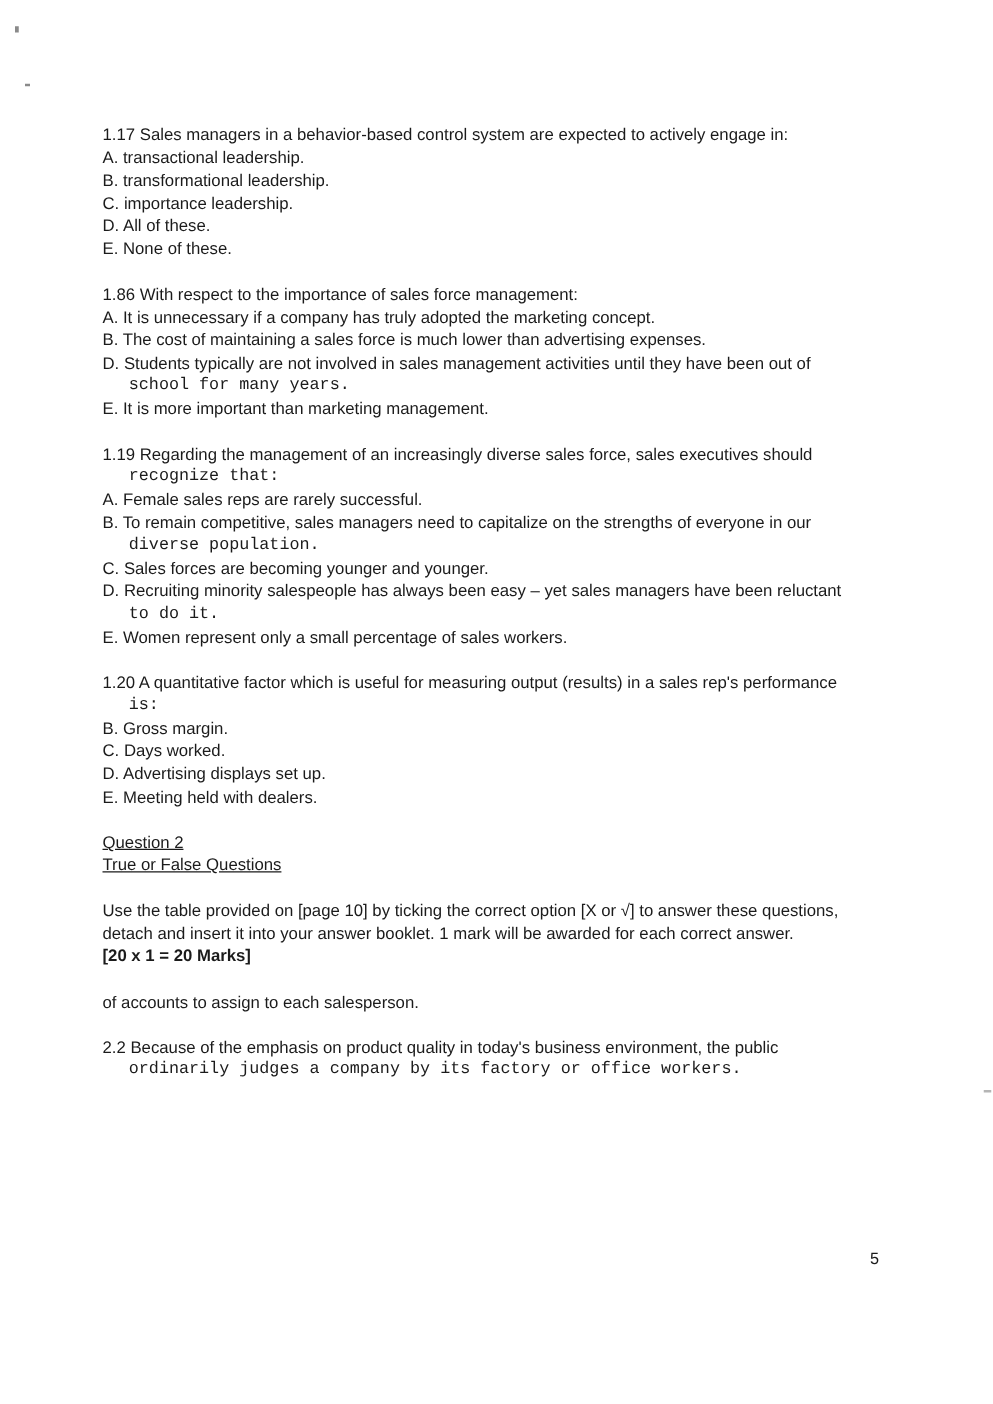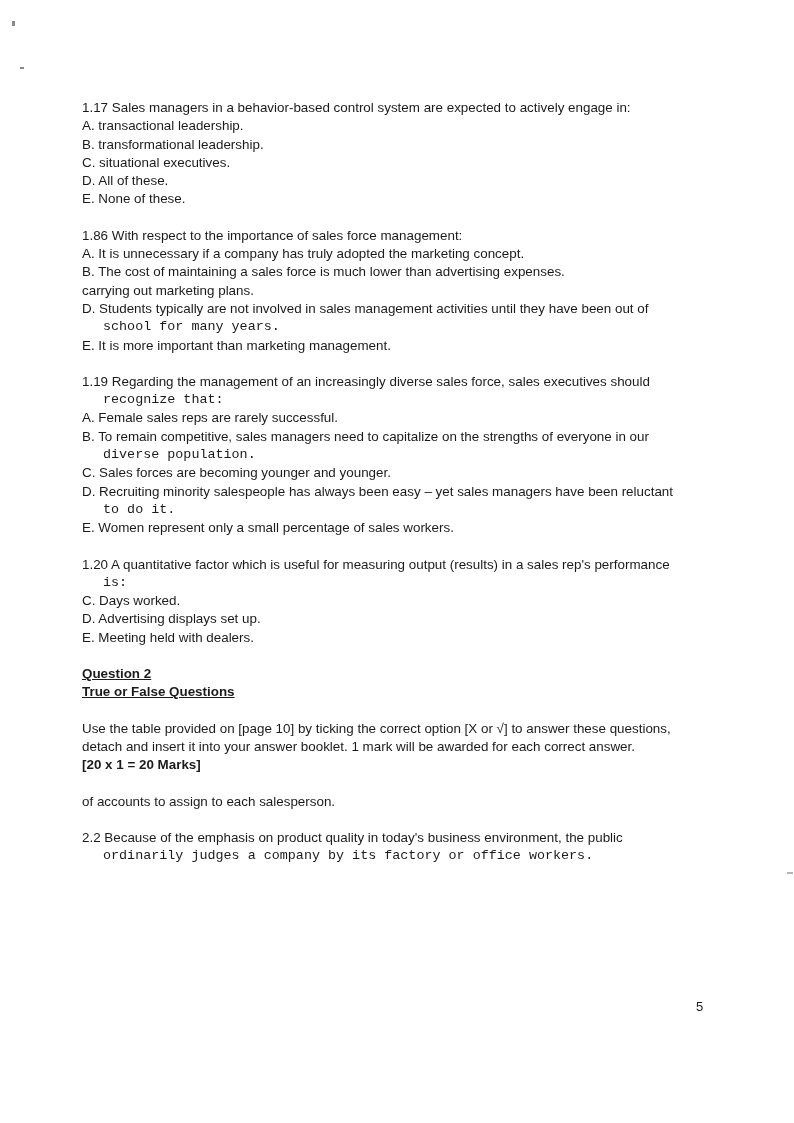--- a/index.html
+++ b/index.html
@@ -31,21 +31,21 @@
     padding-left: 21px;
     font-family: Liberation Mono, monospace;
   }
   .block {
     margin-bottom: 18px;
   }
   .heading {
     margin: 0;
     font-size: 13.4px;
     line-height: 18.3px;
-    font-weight: bold;
+    font-weight: normal;
     text-decoration: underline;
   }
   .marks {
     font-weight: bold;
     padding-right: 10px;
   }
   .page-number {
     position: absolute;
     left: 696px;
     top: 999px;
@@ -68,47 +68,47 @@
   <div class="artifact a1"></div>
   <div class="artifact a2"></div>
   <div class="artifact a3"></div>
 
   <main class="content">
     <section id="mcq-section">
         <div class="block">
           <div class="line">1.17 Sales managers in a behavior-based control system are expected to actively engage in:</div>
           <div class="line">A. transactional leadership.</div>
           <div class="line">B. transformational leadership.</div>
-          <div class="line">C. situational executives.</div>
+          <div class="line">C. importance leadership.</div>
           <div class="line">D. All of these.</div>
           <div class="line">E. None of these.</div>
         </div>
         <div class="block">
           <div class="line">1.86 With respect to the importance of sales force management:</div>
           <div class="line">A. It is unnecessary if a company has truly adopted the marketing concept.</div>
           <div class="line">B. The cost of maintaining a sales force is much lower than advertising expenses.</div>
-          <div class="line">carrying out marketing plans.</div>
           <div class="line">D. Students typically are not involved in sales management activities until they have been out of</div>
           <div class="line ind">school for many years.</div>
           <div class="line">E. It is more important than marketing management.</div>
         </div>
         <div class="block">
           <div class="line">1.19 Regarding the management of an increasingly diverse sales force, sales executives should</div>
           <div class="line ind">recognize that:</div>
           <div class="line">A. Female sales reps are rarely successful.</div>
           <div class="line">B. To remain competitive, sales managers need to capitalize on the strengths of everyone in our</div>
           <div class="line ind">diverse population.</div>
           <div class="line">C. Sales forces are becoming younger and younger.</div>
           <div class="line">D. Recruiting minority salespeople has always been easy – yet sales managers have been reluctant</div>
           <div class="line ind">to do it.</div>
           <div class="line">E. Women represent only a small percentage of sales workers.</div>
         </div>
         <div class="block">
           <div class="line">1.20 A quantitative factor which is useful for measuring output (results) in a sales rep's performance</div>
           <div class="line ind">is:</div>
+          <div class="line">B. Gross margin.</div>
           <div class="line">C. Days worked.</div>
           <div class="line">D. Advertising displays set up.</div>
           <div class="line">E. Meeting held with dealers.</div>
         </div>
       </section>
 
     <section class="block">
       <h2 class="heading">Question 2</h2>
       <h3 class="heading">True or False Questions</h3>
     </section>

